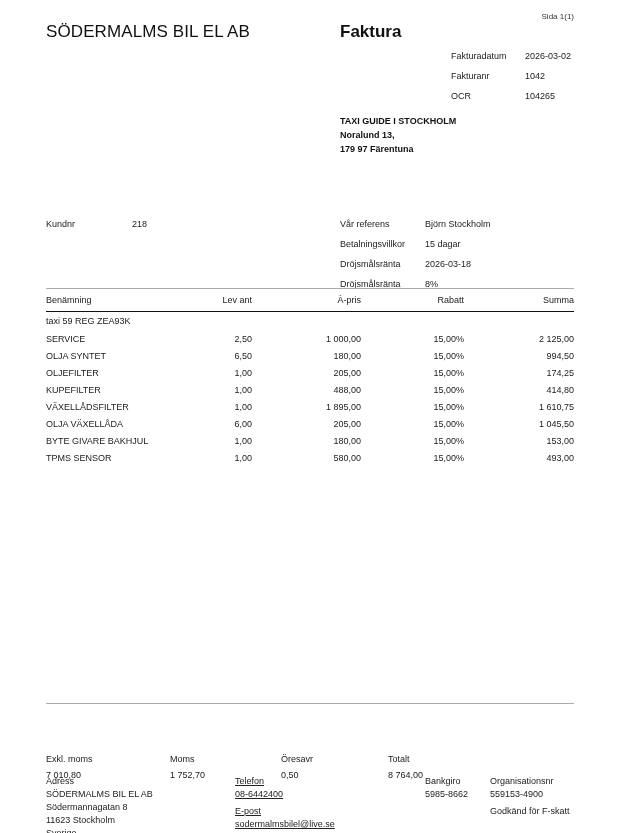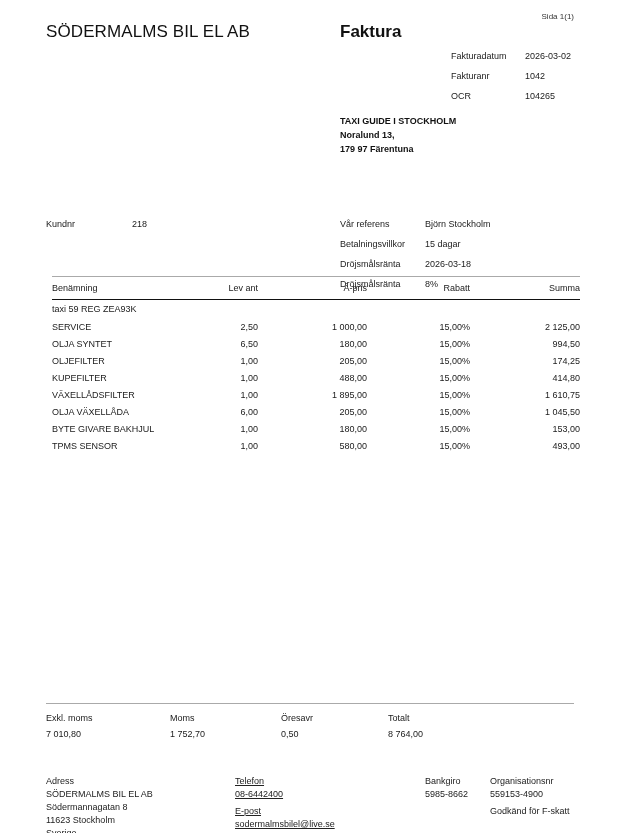--- a/index.html
+++ b/index.html
@@ -7,32 +7,32 @@
          font-family:"Liberation Sans", sans-serif; color:#1a1a1a; font-size:9px; }
   .abs { position:absolute; }
   .page-num { top:12px; right:44px; font-size:8px; color:#333; }
   .company { left:46px; top:22px; font-size:17px; letter-spacing:0.1px; color:#111; }
   .doc-title { left:340px; top:22px; font-size:17px; font-weight:bold; color:#111; }
   .kv { display:grid; grid-template-columns:74px auto; row-gap:10px; font-size:9px; color:#222; }
   .inv-meta { left:451px; top:51px; }
   .recipient { left:340px; top:114px; font-size:9px; font-weight:bold; line-height:14px; color:#111; }
   .kundnr { left:46px; top:219px; display:grid; grid-template-columns:86px auto; font-size:9px; }
   .refs { left:340px; top:219px; grid-template-columns:85px auto; }
-  .table { left:46px; top:276px; width:528px;margin-left:6px; }
+  .table { left:46px; top:288px; width:528px; }
   .thead { border-top:1px solid #aaa; border-bottom:1.5px solid #111; height:22px; display:flex; align-items:center; font-size:9px; }
   .row { display:flex; height:17px; align-items:center; font-size:9px; }
   .c1 { width:140px; }
   .c2 { width:66px; text-align:right; }
   .c3 { width:109px; text-align:right; }
   .c4 { width:103px; text-align:right; }
   .c5 { width:110px; text-align:right; }
   .group { height:18px; display:flex; align-items:center; font-size:9px; }
   .totals { left:46px; top:703px; width:528px; border-top:1px solid #aaa; }
   .tot-grid { display:flex; padding-top:6px; }
-  .tot-col { font-size:9px; line-height:16px; }
+  .tot-col { font-size:9px; line-height:16px;margin-top:41px; }
   .tc1 { width:124px; } .tc2 { width:111px; } .tc3 { width:107px; } .tc4 { width:90px; }
   .tc5 { flex:1; text-align:right; }
   .att-label { font-weight:bold; }
   .att-value { font-weight:bold; font-size:13px; }
   .vat-line { border-top:1.5px solid #333; margin-top:4px; padding-top:5px; display:flex; justify-content:space-between; font-size:9px; }
   .b { font-weight:bold; }
   .footer { top:775px; font-size:9px; line-height:13px; color:#222; }
   .f1 { left:46px; } .f2 { left:235px;text-decoration:underline; } .f3 { left:425px; } .f4 { left:490px; }
   .gap { margin-top:4px; }
 </style>

